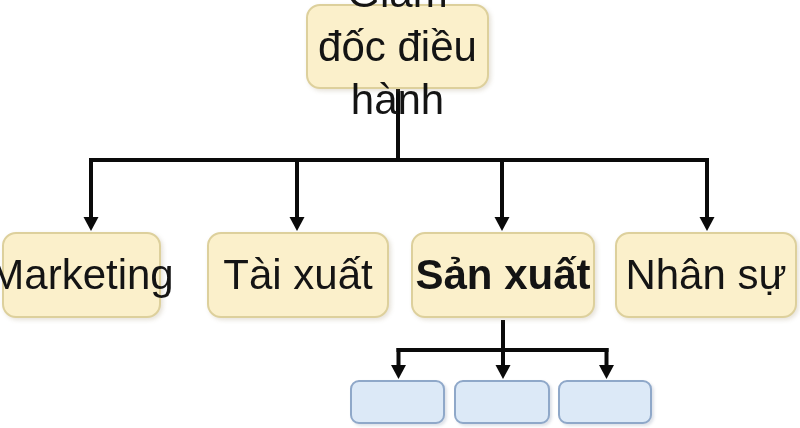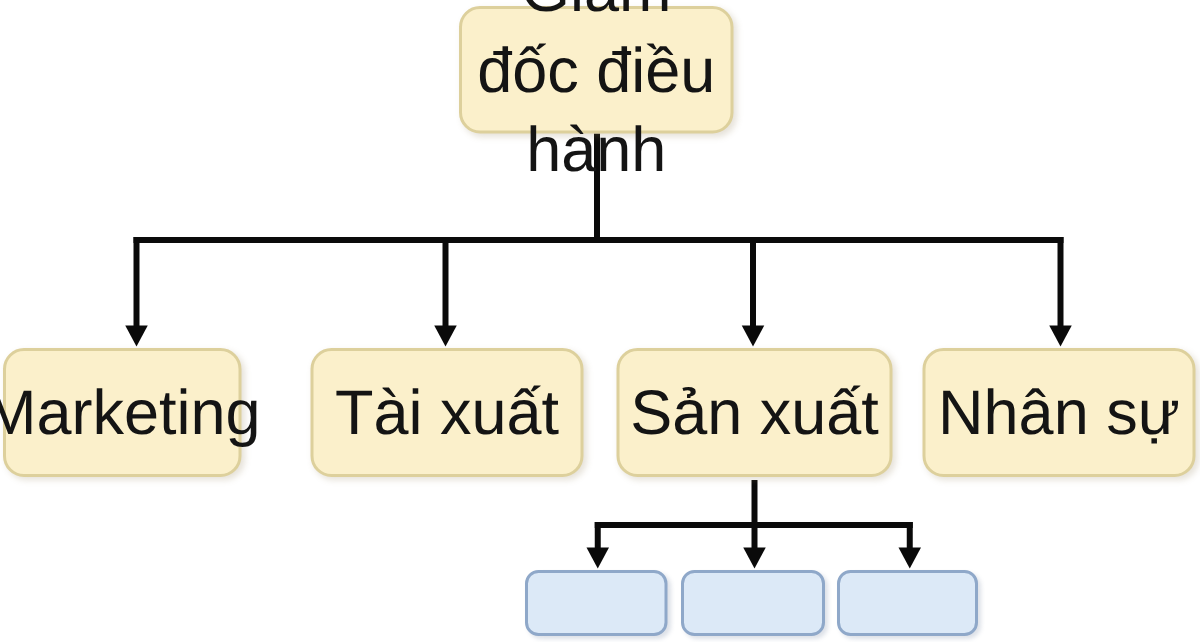--- a/index.html
+++ b/index.html
@@ -32,21 +32,21 @@
     display:flex;align-items:center;justify-content:center;
     text-align:center;
     color:var(--text);
     font-size:42px;
     line-height:1.28;
     box-shadow:2px 2px 4px rgba(140,125,80,0.22);
   }
   .node.root  {left:306px;top:4px;  width:183px;height:85px;padding:0 6px;}
   .node.dept-0{left:2px;  top:232px;width:159px;height:86px;justify-content:center;}
   .node.dept-1{left:207px;top:232px;width:182px;height:86px;}
-  .node.dept-2{left:411px;top:232px;width:184px;height:86px;}
+  .node.dept-2{left:411px;top:232px;width:184px;height:86px;font-weight:bold;}
   .node.dept-3{left:615px;top:232px;width:182px;height:86px;}
   .subnode{
     position:absolute;
     box-sizing:border-box;
     background:var(--sub-fill);
     border:2px solid var(--sub-border);
     border-radius:9px;
     box-shadow:2px 2px 3px rgba(100,120,150,0.22);
   }
   .subnode.sub-0{left:350px;top:380px;width:95px;height:44px;}

